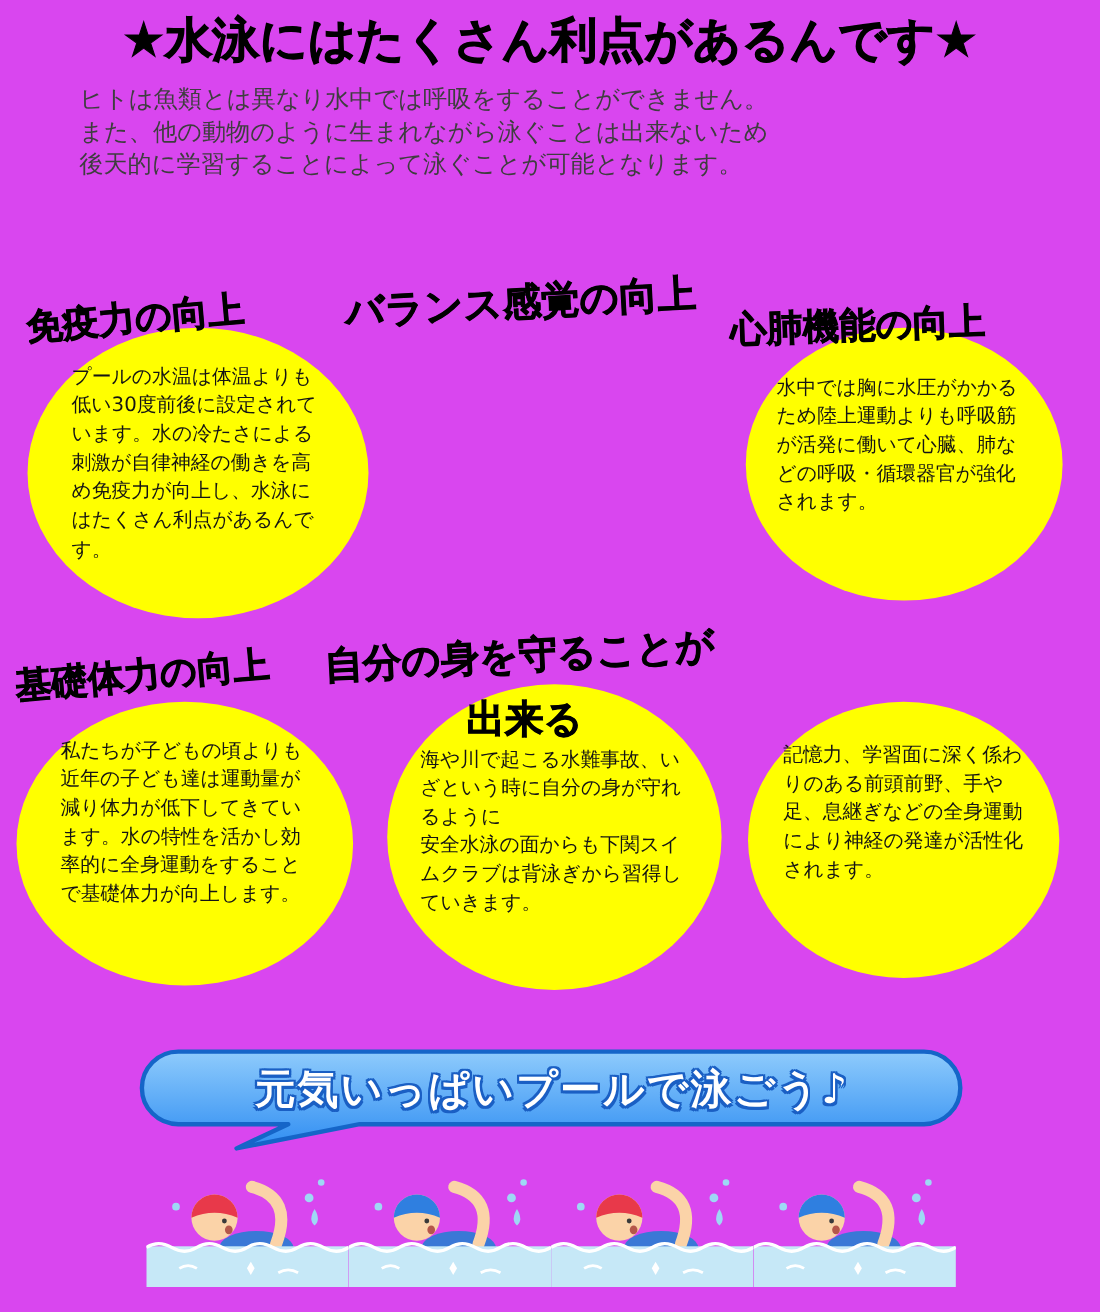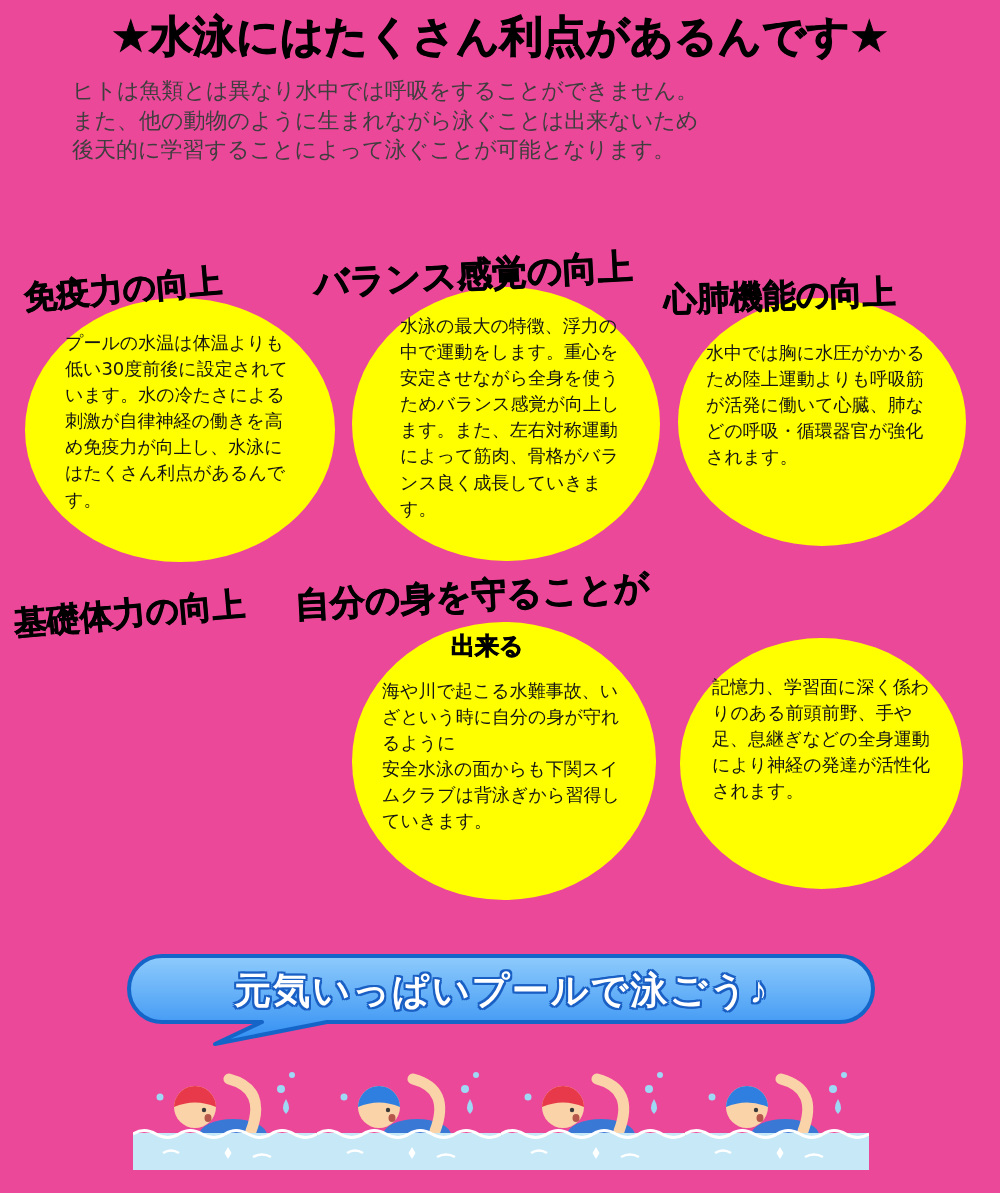--- a/index.html
+++ b/index.html
@@ -2,21 +2,21 @@
 <html><head>
 <meta charset="utf-8">
 <style>
   * { box-sizing: border-box; }
   html, body { margin: 0; padding: 0; background: #ffffff; }
   .poster {
     position: relative;
     width: 1000px;
     height: 1193px;
     margin: 0 auto;
-    background: #ec4899;
+    background: #d946ef;
     overflow: hidden;
     font-family: "DejaVu Sans", sans-serif;
   }
 
   
   .title {
     position: absolute;
     top: 8px; left: 0;
     width: 100%;
     margin: 0;
@@ -75,21 +75,21 @@
     color: #000000;
     -webkit-text-stroke: 0.8px #000;
     transform-origin: left center;
     white-space: nowrap;
   }
   .h1 { left: 24px;  top: 276px; transform: rotate(-5deg); }
   .h2 { left: 314px; top: 260px; transform: rotate(-3deg); font-size: 35px; }
   .h3 { left: 664px; top: 278px; transform: rotate(-2deg); }
   .h4 { left: 14px;  top: 602px; transform: rotate(-5deg); }
   .h5a { left: 295px; top: 582px; transform: rotate(-3deg); font-size: 35px; }
-  .h5b { left: 451px; top: 630px; font-size: 24px; }
+  .h5b { left: 424px; top: 630px; font-size: 35px; }
   .h6 { left: 746px; top: 612px; }
 
   
   .bubble-wrap {
     position: absolute;
     left: 122px; top: 950px;
     width: 760px; height: 100px;
   }
   .bubble-svg { display: block; }
   .bubble-text {
@@ -99,21 +99,20 @@
     text-align: center;
     font-size: 37px;
     font-weight: 900;
     color: #ffffff;
     letter-spacing: 2px;
     text-shadow:
       -2px -2px 0 #1a5fc4,  2px -2px 0 #1a5fc4,
       -2px  2px 0 #1a5fc4,  2px  2px 0 #1a5fc4,
        0   -2px 0 #1a5fc4,  0    2px 0 #1a5fc4,
       -2px  0   0 #1a5fc4,  2px  0   0 #1a5fc4;
-    font-family: Liberation Serif, serif;
   }
 
   
   .swimmers {
     position: absolute;
     left: 133px; top: 1055px;
     width: 736px; height: 115px;
     display: flex;
   }
   .swimmer { width: 184px; height: 115px; flex: 0 0 184px; }
@@ -125,27 +124,27 @@
 
   <h1 class="title">★水泳にはたくさん利点があるんです★</h1>
 
   <p class="intro">ヒトは魚類とは異なり水中では呼吸をすることができません。
 また、他の動物のように生まれながら泳ぐことは出来ないため
 後天的に学習することによって泳ぐことが可能となります。</p>
 
   <div class="circle c1">
     <p class="circle-text">プールの水温は体温よりも低い30度前後に設定されています。水の冷たさによる刺激が自律神経の働きを高め免疫力が向上し、水泳にはたくさん利点があるんです。</p>
   </div>
-  <div class="circle c2">
-    <p class="circle-text">水泳の最大の特徴、浮力の中で運動をします。重心を安定させながら全身を使うためバランス感覚が向上します。また、左右対称運動によって筋肉、骨格がバランス良く成長していきます。</p>
-  </div>
   <div class="circle c3">
     <p class="circle-text">水中では胸に水圧がかかるため陸上運動よりも呼吸筋が活発に働いて心臓、肺などの呼吸・循環器官が強化されます。</p>
   </div>
 
+  <div class="circle c4">
+    <p class="circle-text">私たちが子どもの頃よりも近年の子ども達は運動量が減り体力が低下してきています。水の特性を活かし効率的に全身運動をすることで基礎体力が向上します。</p>
+  </div>
   <div class="circle c6">
     <p class="circle-text">記憶力、学習面に深く係わりのある前頭前野、手や足、息継ぎなどの全身運動により神経の発達が活性化されます。</p>
   </div>
   <div class="circle c5">
     <p class="circle-text">海や川で起こる水難事故、いざという時に自分の身が守れるように
 安全水泳の面からも下関スイムクラブは背泳ぎから習得していきます。</p>
   </div>
 
   <h2 class="benefit-heading h1">免疫力の向上</h2>
   <h2 class="benefit-heading h2">バランス感覚の向上</h2>

